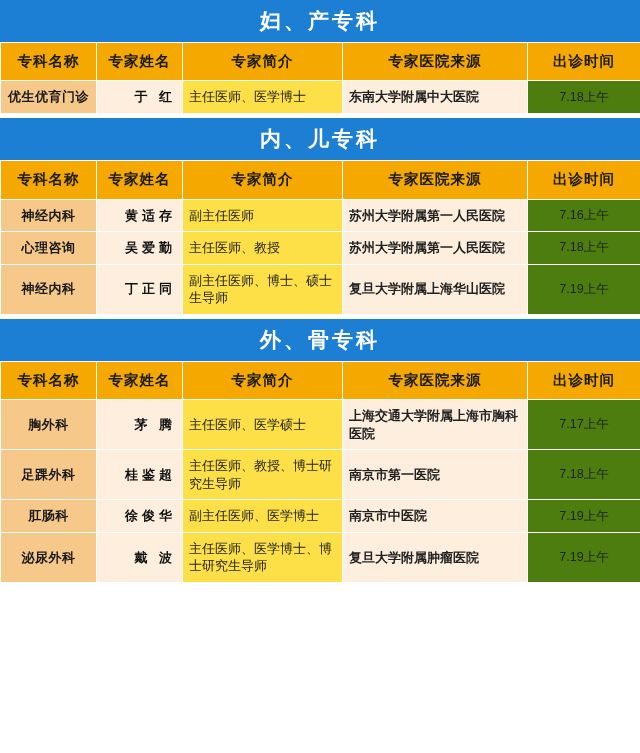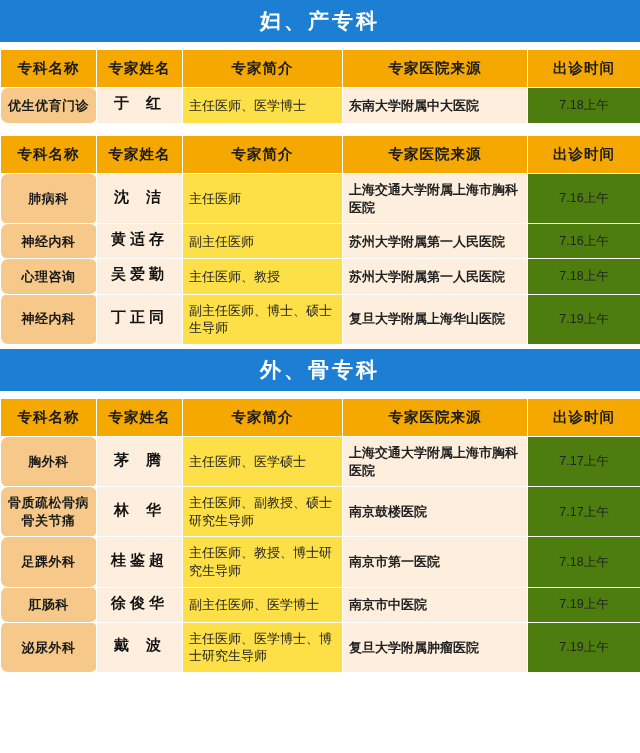--- a/index.html
+++ b/index.html
@@ -23,21 +23,20 @@
     font-weight: bold;
     text-align: center;
     letter-spacing: 3px;
     padding: 9px 0 10px 0;
     line-height: 1.1;
   }
   table {
     border-collapse: collapse;
     width: 640px;
     table-layout: fixed;
-    margin-top: 7px;
   }
   th {
     background: #f5a800;
     color: #1a1a1a;
     font-size: 14.5px;
     font-weight: bold;
     text-align: center;
     letter-spacing: 1px;
     padding: 10px 2px;
     border: 1px solid #ffffff;
@@ -50,30 +49,28 @@
     line-height: 1.35;
     vertical-align: middle;
   }
   td.c-name {
     background: #f6c98a;
     text-align: center;
     font-weight: bold;
     color: #1a1a1a;
     font-size: 13px;
     letter-spacing: 0.5px;
-    border-radius: 7px;
   }
   td.c-expert {
     background: #fdeedd;
-    text-align: center;
-    font-weight: bold;
-    font-size: 15px;
+    text-align: right;
+    font-weight: bold;
+    font-size: 13px;
     letter-spacing: 4px;
     color: #111;
-    font-family: Liberation Mono, monospace;
   }
   td.c-intro {
     background: #fde047;
     text-align: left;
     color: #222;
   }
   td.c-hospital {
     background: #fdeedd;
     text-align: left;
     color: #222;
@@ -123,45 +120,39 @@
         <td class="c-expert">于 红</td>
         <td class="c-intro">主任医师、医学博士</td>
         <td class="c-hospital">东南大学附属中大医院</td>
         <td class="c-time">7.18上午</td>
       </tr>
     </tbody>
   </table>
 
   <div class="gap"></div>
 
+  <div class="section-title">内、儿专科</div>
   <table>
     <colgroup>
         <col class="w1">
         <col class="w2">
         <col class="w3">
         <col class="w4">
         <col class="w5">
       </colgroup>
     <thead>
       <tr>
         <th>专科名称</th>
         <th>专家姓名</th>
         <th>专家简介</th>
         <th>专家医院来源</th>
         <th>出诊时间</th>
       </tr>
     </thead>
     <tbody>
-      <tr>
-        <td class="c-name">肺病科</td>
-        <td class="c-expert">沈 洁</td>
-        <td class="c-intro">主任医师</td>
-        <td class="c-hospital">上海交通大学附属上海市胸科医院</td>
-        <td class="c-time">7.16上午</td>
-      </tr>
       <tr>
         <td class="c-name">神经内科</td>
         <td class="c-expert">黄适存</td>
         <td class="c-intro">副主任医师</td>
         <td class="c-hospital">苏州大学附属第一人民医院</td>
         <td class="c-time">7.16上午</td>
       </tr>
       <tr>
         <td class="c-name">心理咨询</td>
         <td class="c-expert">吴爱勤</td>
@@ -201,27 +192,20 @@
     </thead>
     <tbody>
       <tr>
         <td class="c-name">胸外科</td>
         <td class="c-expert">茅 腾</td>
         <td class="c-intro">主任医师、医学硕士</td>
         <td class="c-hospital">上海交通大学附属上海市胸科医院</td>
         <td class="c-time">7.17上午</td>
       </tr>
       <tr>
-        <td class="c-name">骨质疏松骨病骨关节痛</td>
-        <td class="c-expert">林 华</td>
-        <td class="c-intro">主任医师、副教授、硕士研究生导师</td>
-        <td class="c-hospital">南京鼓楼医院</td>
-        <td class="c-time">7.17上午</td>
-      </tr>
-      <tr>
         <td class="c-name">足踝外科</td>
         <td class="c-expert">桂鉴超</td>
         <td class="c-intro">主任医师、教授、博士研究生导师</td>
         <td class="c-hospital">南京市第一医院</td>
         <td class="c-time">7.18上午</td>
       </tr>
       <tr>
         <td class="c-name">肛肠科</td>
         <td class="c-expert">徐俊华</td>
         <td class="c-intro">副主任医师、医学博士</td>

